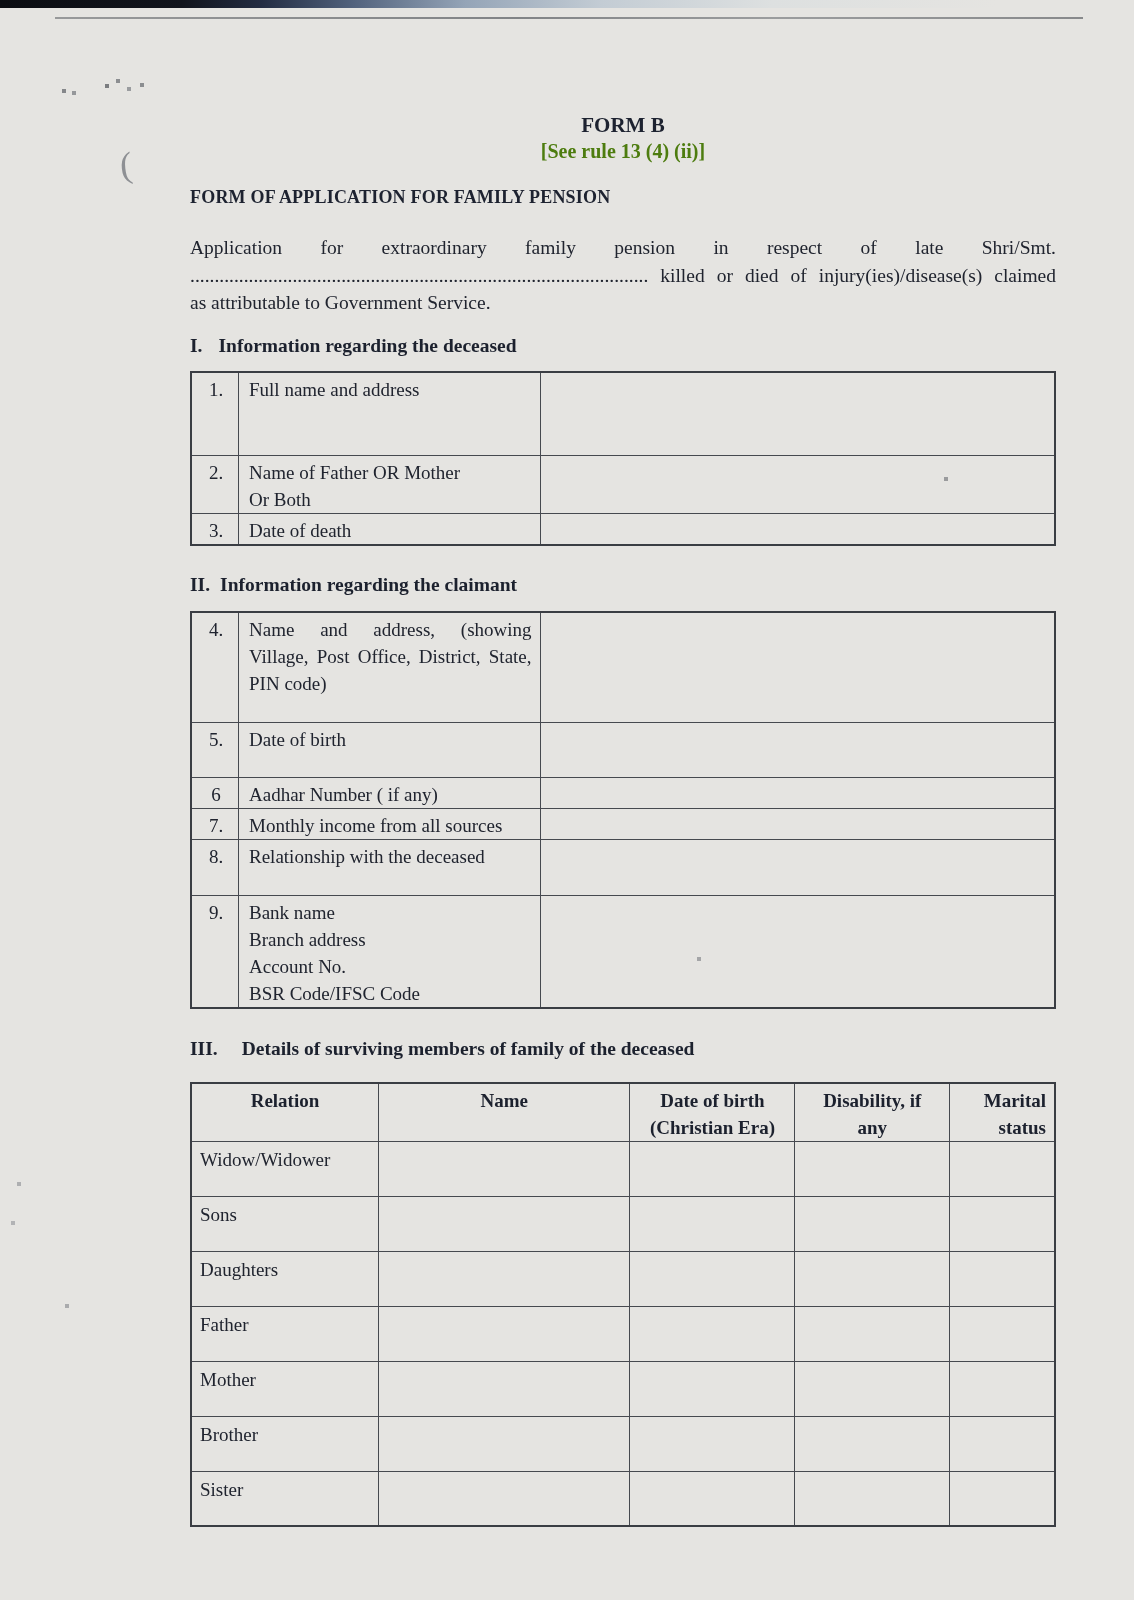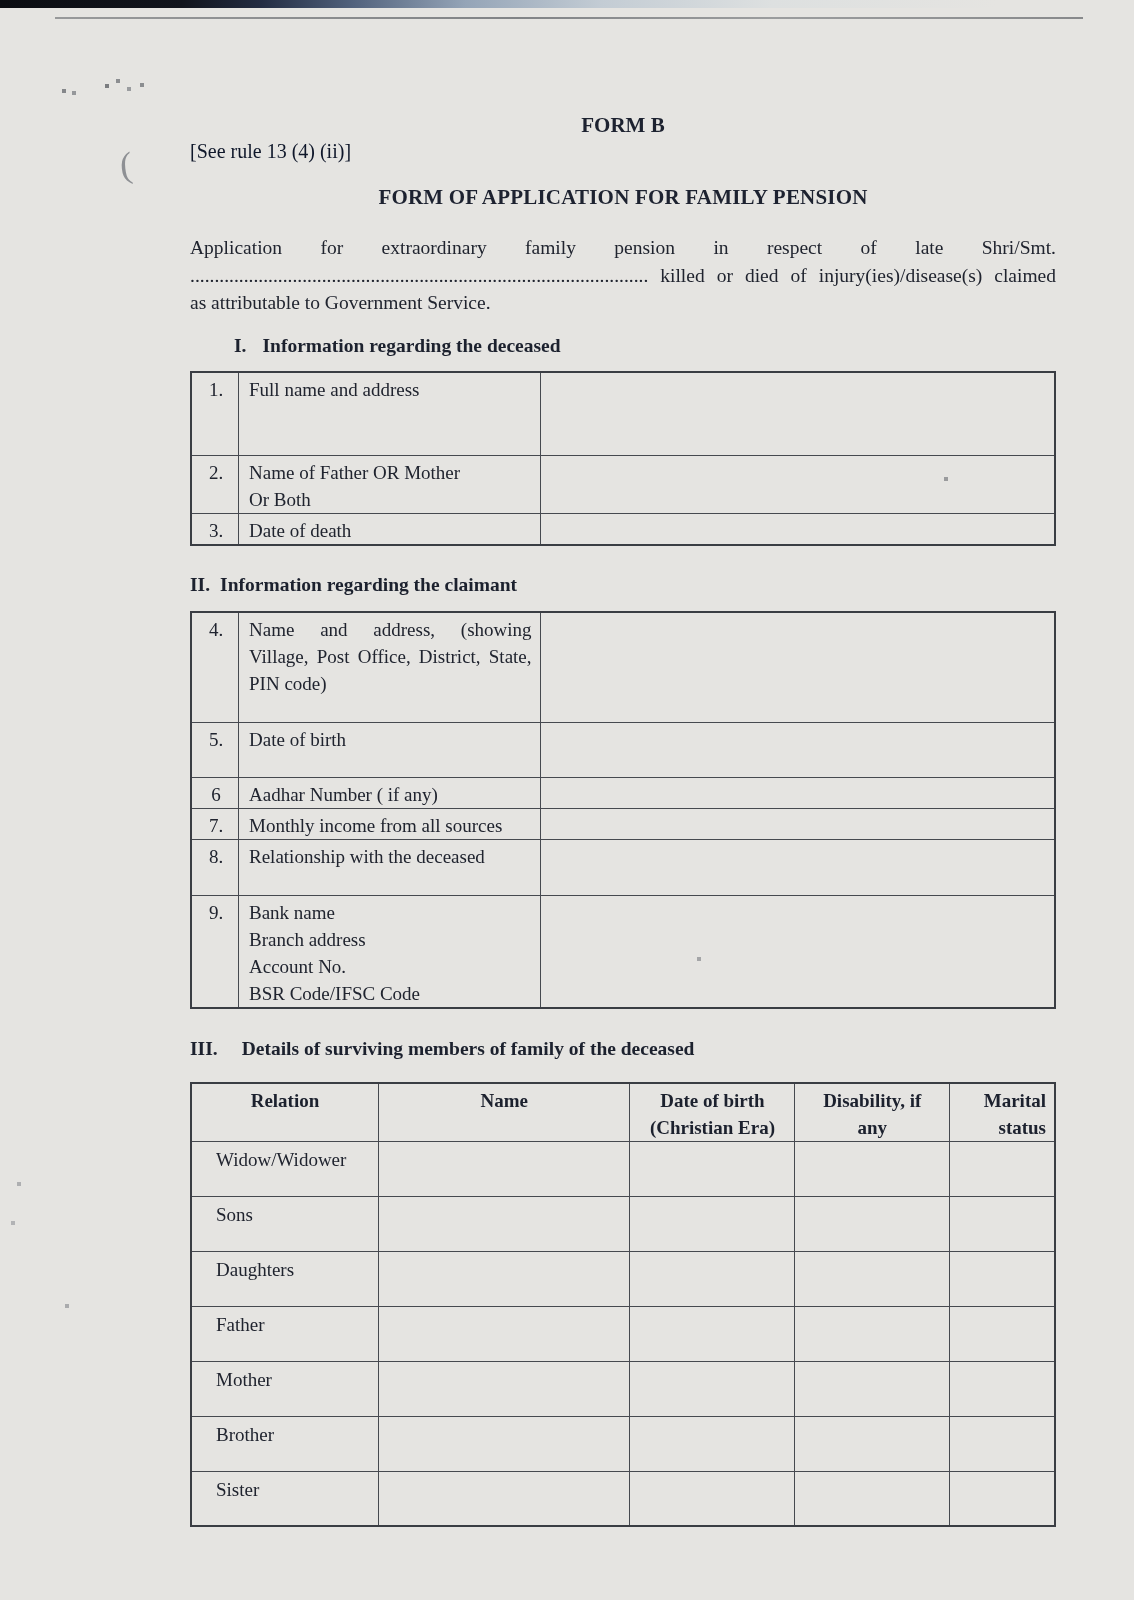--- a/index.html
+++ b/index.html
@@ -33,27 +33,27 @@
       66px 1305px 0 1px #aaabad;
   }
   .paren{
     position:absolute;left:120px;top:144px;
     font-size:36px;color:#8e9094;transform:rotate(-6deg);
     font-family:"Liberation Serif",serif;
   }
   
   .content{padding:112px 78px 0 190px;}
   .form-code{text-align:center;font-weight:bold;font-size:21px;line-height:26px;color:#1d2230;}
-  .rule-ref{text-align:left;font-weight:normal;font-size:20px;line-height:26px;color:#0f172a;}
-  .title{text-align:center;font-weight:bold;font-size:21px;line-height:27px;margin-top:20px;color:#1d2230;letter-spacing:.2px;}
+  .rule-ref{text-align:center;font-weight:bold;font-size:20px;line-height:26px;color:#4d7c0f;}
+  .title{font-weight:bold;font-size:18px;line-height:27px;margin-top:20px;color:#1d2230;letter-spacing:.2px;}
   .intro{margin:23px 0 0 0;font-size:19.5px;line-height:27.5px;}
   .jl{display:block;text-align:justify;text-align-last:justify;}
   .nl{display:block;text-align:left;}
   .sec-head{font-weight:bold;font-size:19.5px;line-height:25px;color:#1c212e;}
-  .sh1{margin-top:16px;margin-left:44px;}
+  .sh1{margin-top:16px;}
   .sh2{margin-top:26px;}
   .sh3{margin-top:27px;}
   .sec-head .num{display:inline-block;}
   .sh1 .num{margin-right:16px;}
   .sh2 .num{margin-right:10px;}
   .sh3 .num{margin-right:24px;text-align:center;}
   
   table.t{
     width:100%;border-collapse:collapse;table-layout:fixed;
     font-size:19px;
@@ -74,21 +74,21 @@
   
   .h84{height:84px;} .h56{height:56px;} .h28{height:28px;}
   .h110{height:110px;} .h55{height:55px;} .h108{height:108px;}
   .h57{height:57px;} .hb{height:55px;}
   
   .t3 td.ch{
     font-weight:bold;text-align:center;white-space:pre-line;
     line-height:27px;padding:3px 4px 0 4px;color:#1c212e;
   }
   .t3 td.ch.right{text-align:right;padding-right:8px;}
-  .t3 td.rel{padding:5px 4px 0 24px;line-height:26px;}
+  .t3 td.rel{padding:5px 4px 0 8px;line-height:26px;}
   
   .watermark{
     position:absolute;left:0;right:0;bottom:32px;
     text-align:center;
     font-family:"Liberation Sans","DejaVu Sans",sans-serif;
     font-weight:bold;font-size:42px;letter-spacing:1px;
     color:#c8c8c5;
   }
 </style>
 </head>

